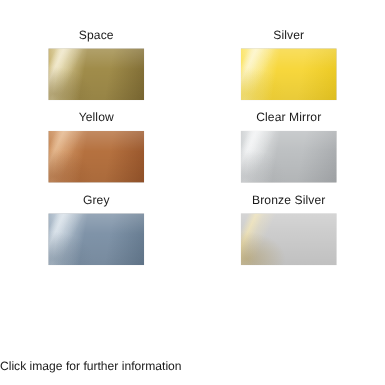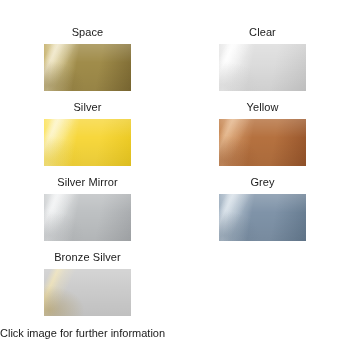--- a/index.html
+++ b/index.html
@@ -96,49 +96,41 @@
 
     <div class="swatch-cell">
       <div class="swatch-label">Space</div>
       <div class="swatch-chip">
         <div class="base" style="background: linear-gradient(100deg, rgb(191, 168, 95) 0%, rgb(227, 215, 166) 12%, rgb(160, 140, 74) 38%, rgb(160, 140, 74) 62%, rgb(125, 106, 51) 100%);"></div>
         <div class="sheen" style="background: linear-gradient(115deg, rgba(255, 255, 255, 0) 0%, rgba(255, 255, 255, 0) 6%, rgba(242, 234, 208, 0.85) 13%, rgba(242, 234, 208, 0.35) 20%, rgba(255, 255, 255, 0) 30%, rgba(255, 255, 255, 0) 100%);"></div>
         <div class="shade" style="background: radial-gradient(70% 90% at 6% 88%, rgba(125, 106, 51, 0.45) 0%, rgba(0, 0, 0, 0) 58%), linear-gradient(rgba(255, 255, 255, 0.18) 0%, rgba(255, 255, 255, 0) 40%, rgba(0, 0, 0, 0.06) 100%);"></div>
       </div>
     </div>
 
-    <div class="swatch-cell">
-      <div class="swatch-label">Clear</div>
-      <div class="swatch-chip">
-        <div class="base" style="background: linear-gradient(100deg, rgb(228, 228, 228) 0%, rgb(247, 247, 247) 12%, rgb(220, 220, 220) 38%, rgb(220, 220, 220) 62%, rgb(201, 201, 201) 100%);"></div>
-        <div class="sheen" style="background: linear-gradient(115deg, rgba(255, 255, 255, 0) 0%, rgba(255, 255, 255, 0) 6%, rgba(255, 255, 255, 0.85) 13%, rgba(255, 255, 255, 0.35) 20%, rgba(255, 255, 255, 0) 30%, rgba(255, 255, 255, 0) 100%);"></div>
-        <div class="shade" style="background: radial-gradient(70% 90% at 6% 88%, rgba(201, 201, 201, 0.45) 0%, rgba(0, 0, 0, 0) 58%), linear-gradient(rgba(255, 255, 255, 0.18) 0%, rgba(255, 255, 255, 0) 40%, rgba(0, 0, 0, 0.06) 100%);"></div>
-      </div>
-    </div>
 
     <div class="swatch-cell">
       <div class="swatch-label">Silver</div>
       <div class="swatch-chip">
         <div class="base" style="background: linear-gradient(100deg, rgb(251, 224, 79) 0%, rgb(251, 238, 160) 12%, rgb(247, 215, 60) 38%, rgb(247, 215, 60) 62%, rgb(234, 200, 33) 100%);"></div>
         <div class="sheen" style="background: linear-gradient(115deg, rgba(255, 255, 255, 0) 0%, rgba(255, 255, 255, 0) 6%, rgba(253, 246, 207, 0.85) 13%, rgba(253, 246, 207, 0.35) 20%, rgba(255, 255, 255, 0) 30%, rgba(255, 255, 255, 0) 100%);"></div>
         <div class="shade" style="background: radial-gradient(70% 90% at 6% 88%, rgba(234, 200, 33, 0.45) 0%, rgba(0, 0, 0, 0) 58%), linear-gradient(rgba(255, 255, 255, 0.18) 0%, rgba(255, 255, 255, 0) 40%, rgba(0, 0, 0, 0.06) 100%);"></div>
       </div>
     </div>
 
     <div class="swatch-cell">
       <div class="swatch-label">Yellow</div>
       <div class="swatch-chip">
         <div class="base" style="background: linear-gradient(100deg, rgb(192, 126, 72) 0%, rgb(215, 158, 110) 12%, rgb(181, 113, 63) 38%, rgb(181, 113, 63) 62%, rgb(150, 84, 42) 100%);"></div>
         <div class="sheen" style="background: linear-gradient(115deg, rgba(255, 255, 255, 0) 0%, rgba(255, 255, 255, 0) 6%, rgba(230, 187, 146, 0.85) 13%, rgba(230, 187, 146, 0.35) 20%, rgba(255, 255, 255, 0) 30%, rgba(255, 255, 255, 0) 100%);"></div>
         <div class="shade" style="background: radial-gradient(70% 90% at 6% 88%, rgba(150, 84, 42, 0.45) 0%, rgba(0, 0, 0, 0) 58%), linear-gradient(rgba(255, 255, 255, 0.18) 0%, rgba(255, 255, 255, 0) 40%, rgba(0, 0, 0, 0.06) 100%);"></div>
       </div>
     </div>
 
     <div class="swatch-cell">
-      <div class="swatch-label">Silver Mirror</div>
+      <div class="swatch-label">Clear Mirror</div>
       <div class="swatch-chip">
         <div class="base" style="background: linear-gradient(100deg, rgb(200, 203, 205) 0%, rgb(232, 234, 235) 12%, rgb(189, 192, 194) 38%, rgb(189, 192, 194) 62%, rgb(166, 169, 172) 100%);"></div>
         <div class="sheen" style="background: linear-gradient(115deg, rgba(255, 255, 255, 0) 0%, rgba(255, 255, 255, 0) 6%, rgba(244, 245, 246, 0.85) 13%, rgba(244, 245, 246, 0.35) 20%, rgba(255, 255, 255, 0) 30%, rgba(255, 255, 255, 0) 100%);"></div>
         <div class="shade" style="background: radial-gradient(70% 90% at 6% 88%, rgba(166, 169, 172, 0.45) 0%, rgba(0, 0, 0, 0) 58%), linear-gradient(rgba(255, 255, 255, 0.18) 0%, rgba(255, 255, 255, 0) 40%, rgba(0, 0, 0, 0.06) 100%);"></div>
       </div>
     </div>
 
     <div class="swatch-cell">
       <div class="swatch-label">Grey</div>
       <div class="swatch-chip">

